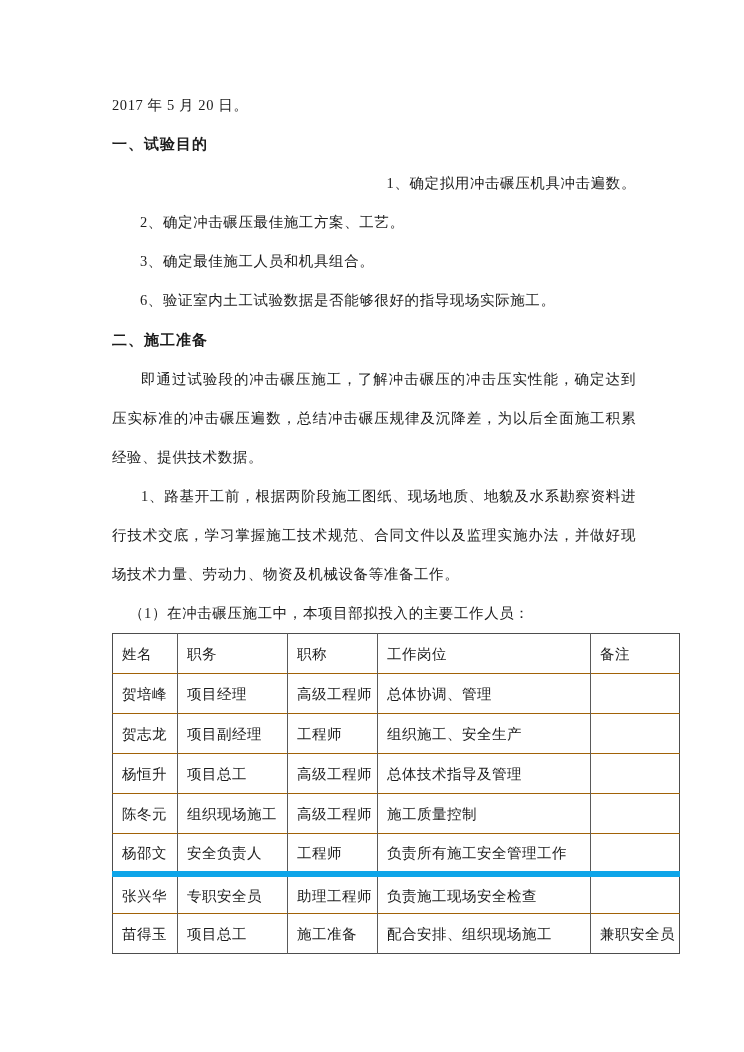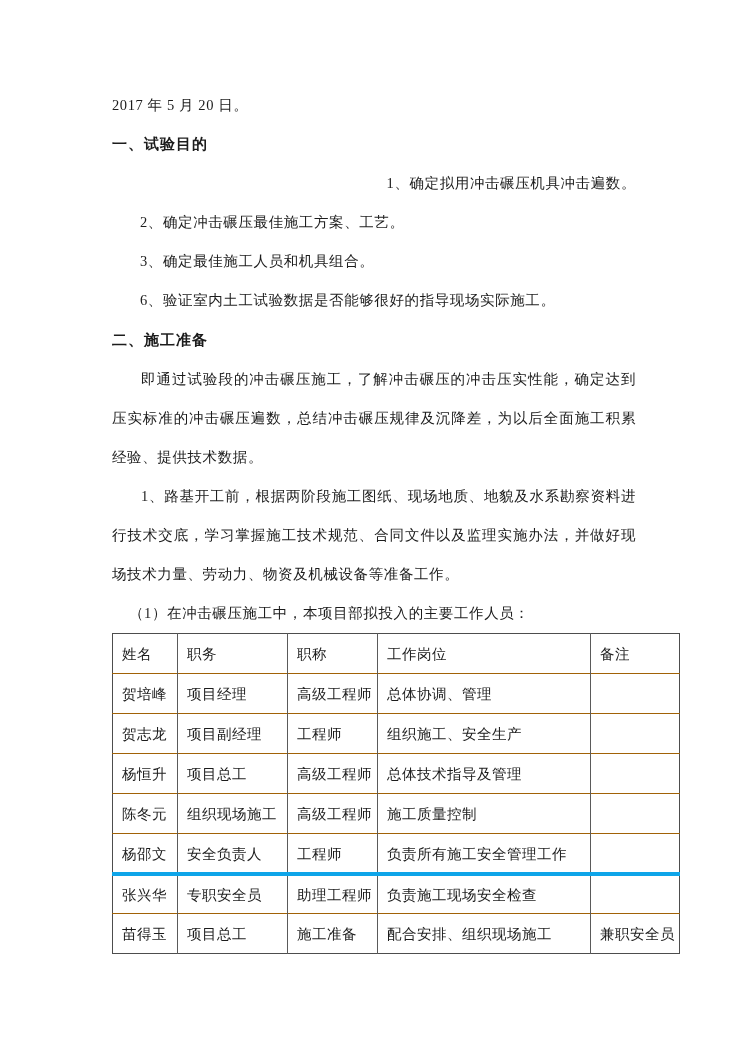--- a/index.html
+++ b/index.html
@@ -56,21 +56,21 @@
     border-top: 1px solid #a16207;
     padding: 2px 4px 0 9px;
     font-size: 14.5px;
     letter-spacing: 0.5px;
     vertical-align: middle;
     overflow: hidden;
     white-space: nowrap;
   }
   table.staff tr td:first-child { border-left: none; }
   table.staff tr:first-child td { border-top: none; }
-  table.staff tr.dark-top td { border-top: 4px solid #0ea5e9; border-radius: 16px; }
+  table.staff tr.dark-top td { border-top: 6px solid #0ea5e9; border-radius: 16px; }
   col.c1 { width: 65px; }
   col.c2 { width: 110px; }
   col.c3 { width: 90px; }
   col.c4 { width: 213px; }
   col.c5 { width: 89px; }
 </style>
 </head>
 <body>
 
 <div class="page">

